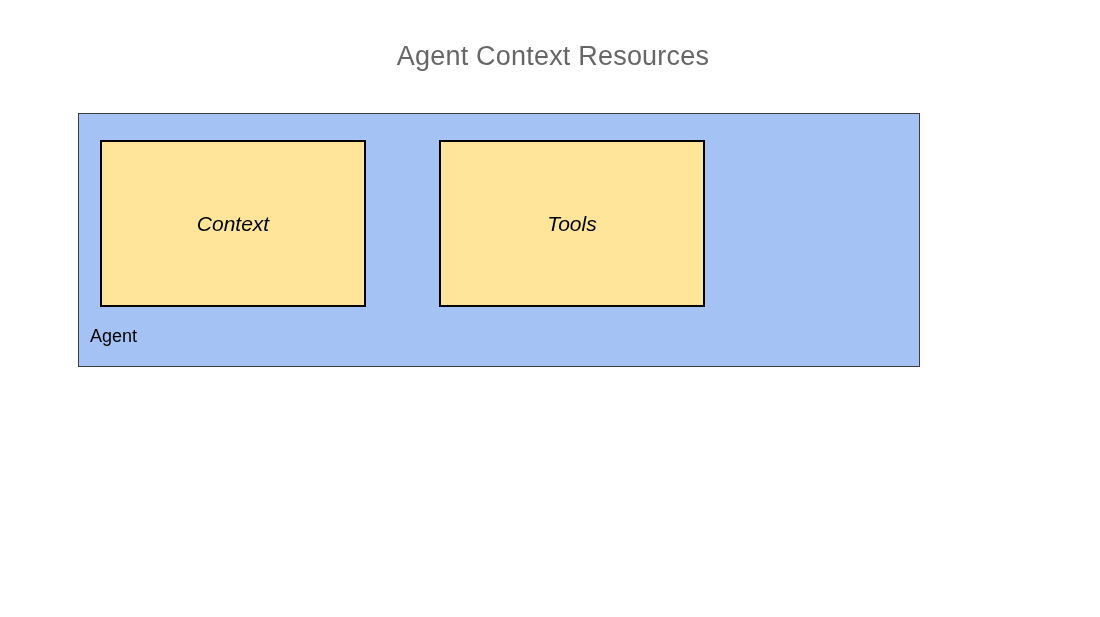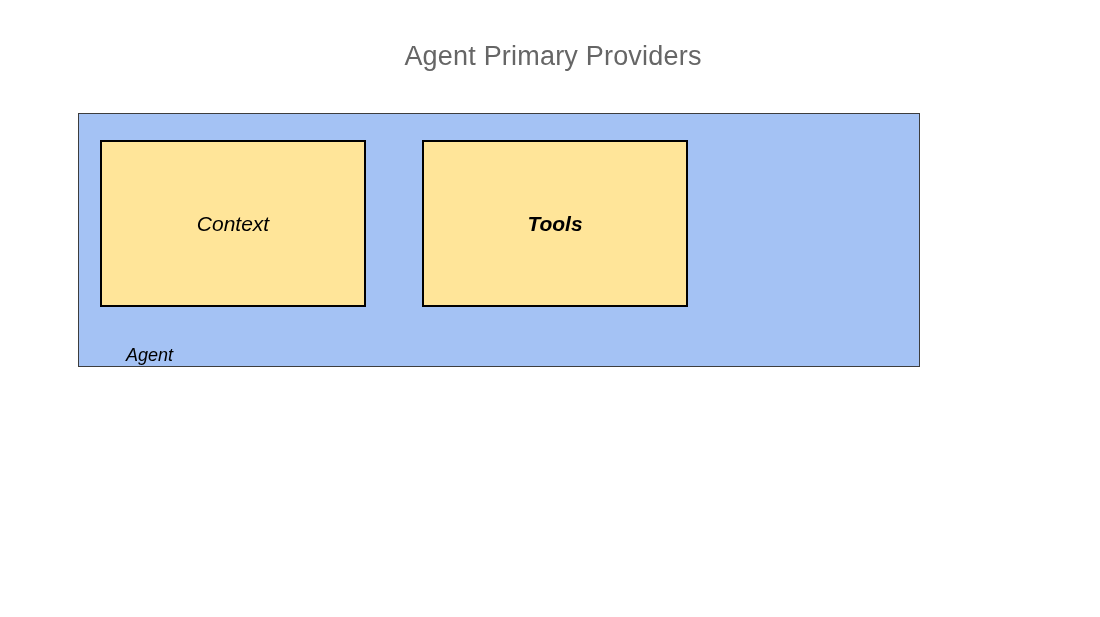--- a/index.html
+++ b/index.html
@@ -54,39 +54,37 @@
     align-items: center;
     justify-content: center;
   }
   .resource-box .box-label {
     font-style: italic;
     font-size: 21px;
     color: var(--label-color, #000000);
     line-height: 1;
   }
   .box-context   { left: 21px;  }
-  .box-tools     { left: 343px; font-weight: bold; }
+  .box-tools     { left: 360px; }
   .box-providers { left: 664px; }
   .container-label {
     position: absolute;
     left: 11px;
-    top: 232px;
-    font-style: italic;
+    top: 213px;
     font-size: 18px;
     line-height: 1;
     color: var(--label-color, #000000);
-    margin-left: 36px;
   }
 </style>
 </head>
 <body>
 
 <div class="canvas">
 
-  <h1 class="diagram-title">Agent Primary Providers</h1>
+  <h1 class="diagram-title">Agent Context Resources</h1>
 
   <div class="agent-container">
 
     <div class="resource-box box-context">
       <span class="box-label">Context</span>
     </div>
 
     <div class="resource-box box-tools">
       <span class="box-label">Tools</span>
     </div>

